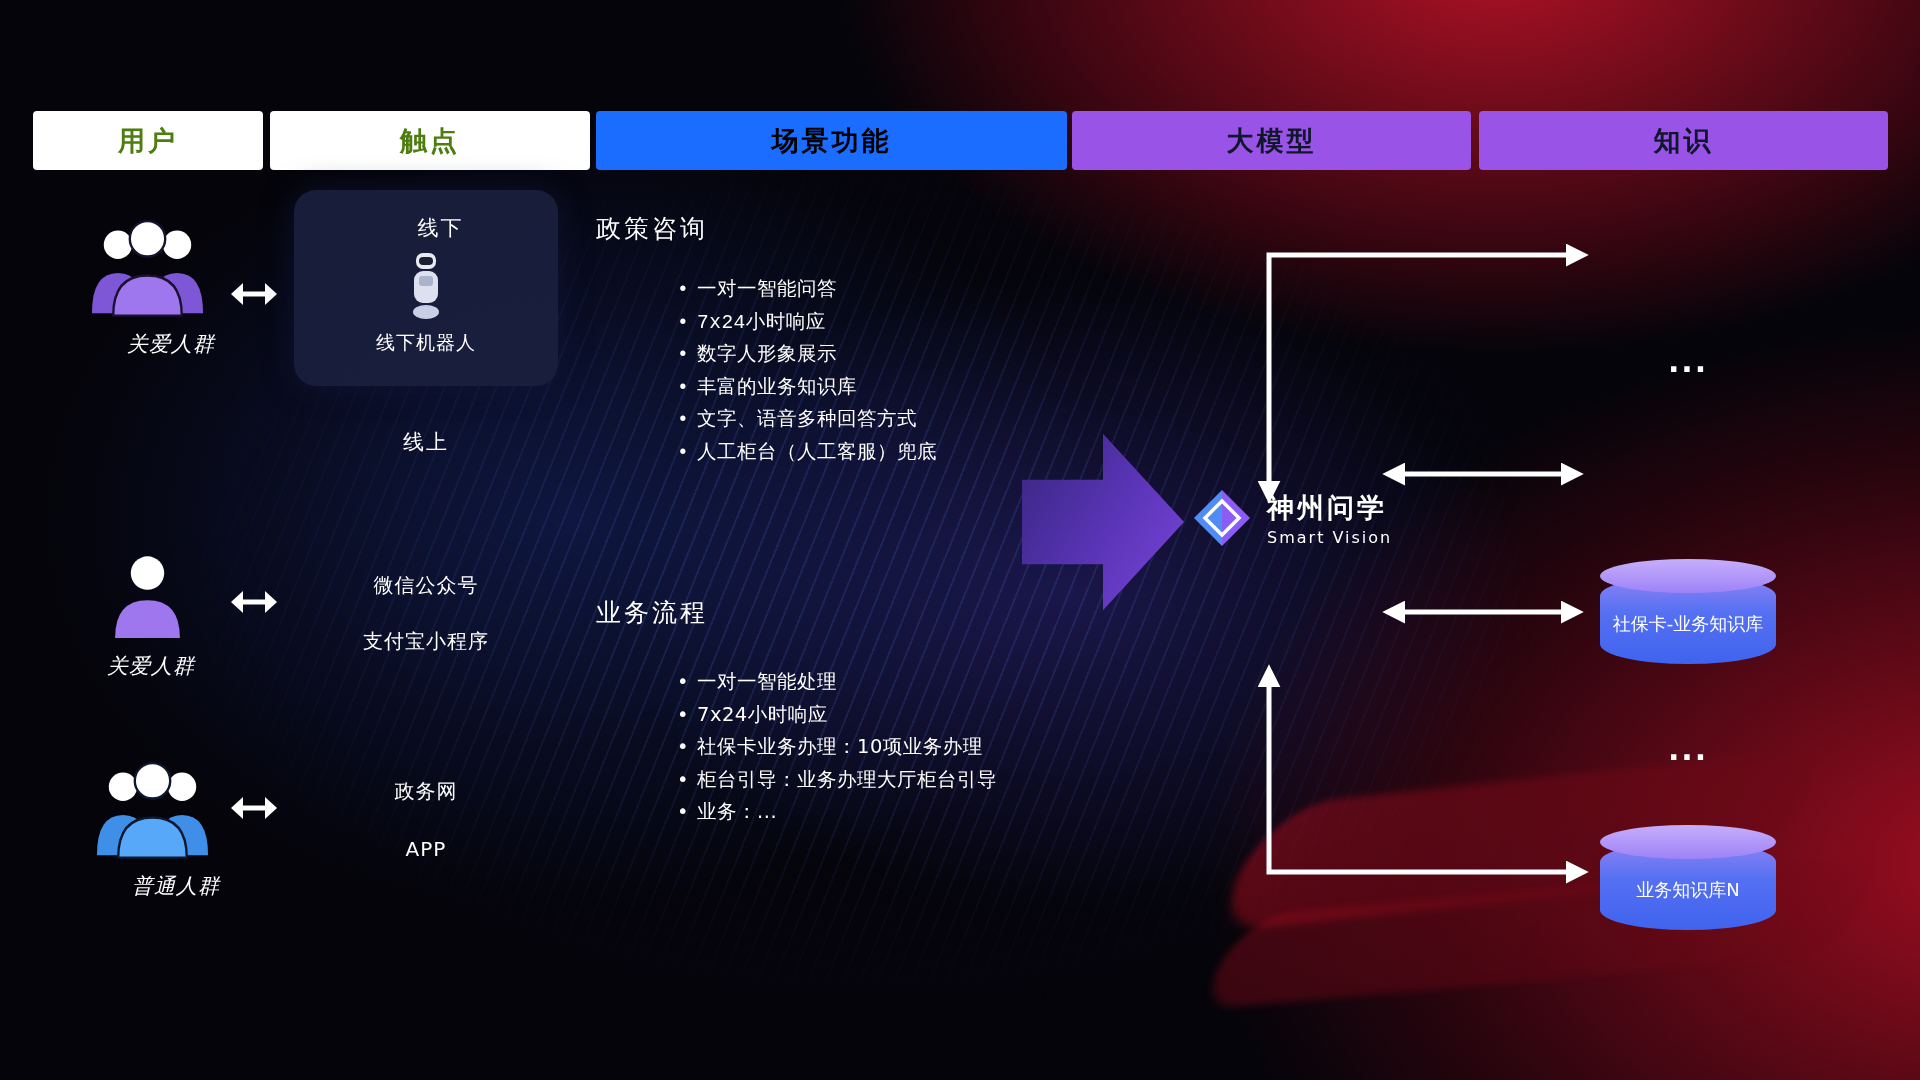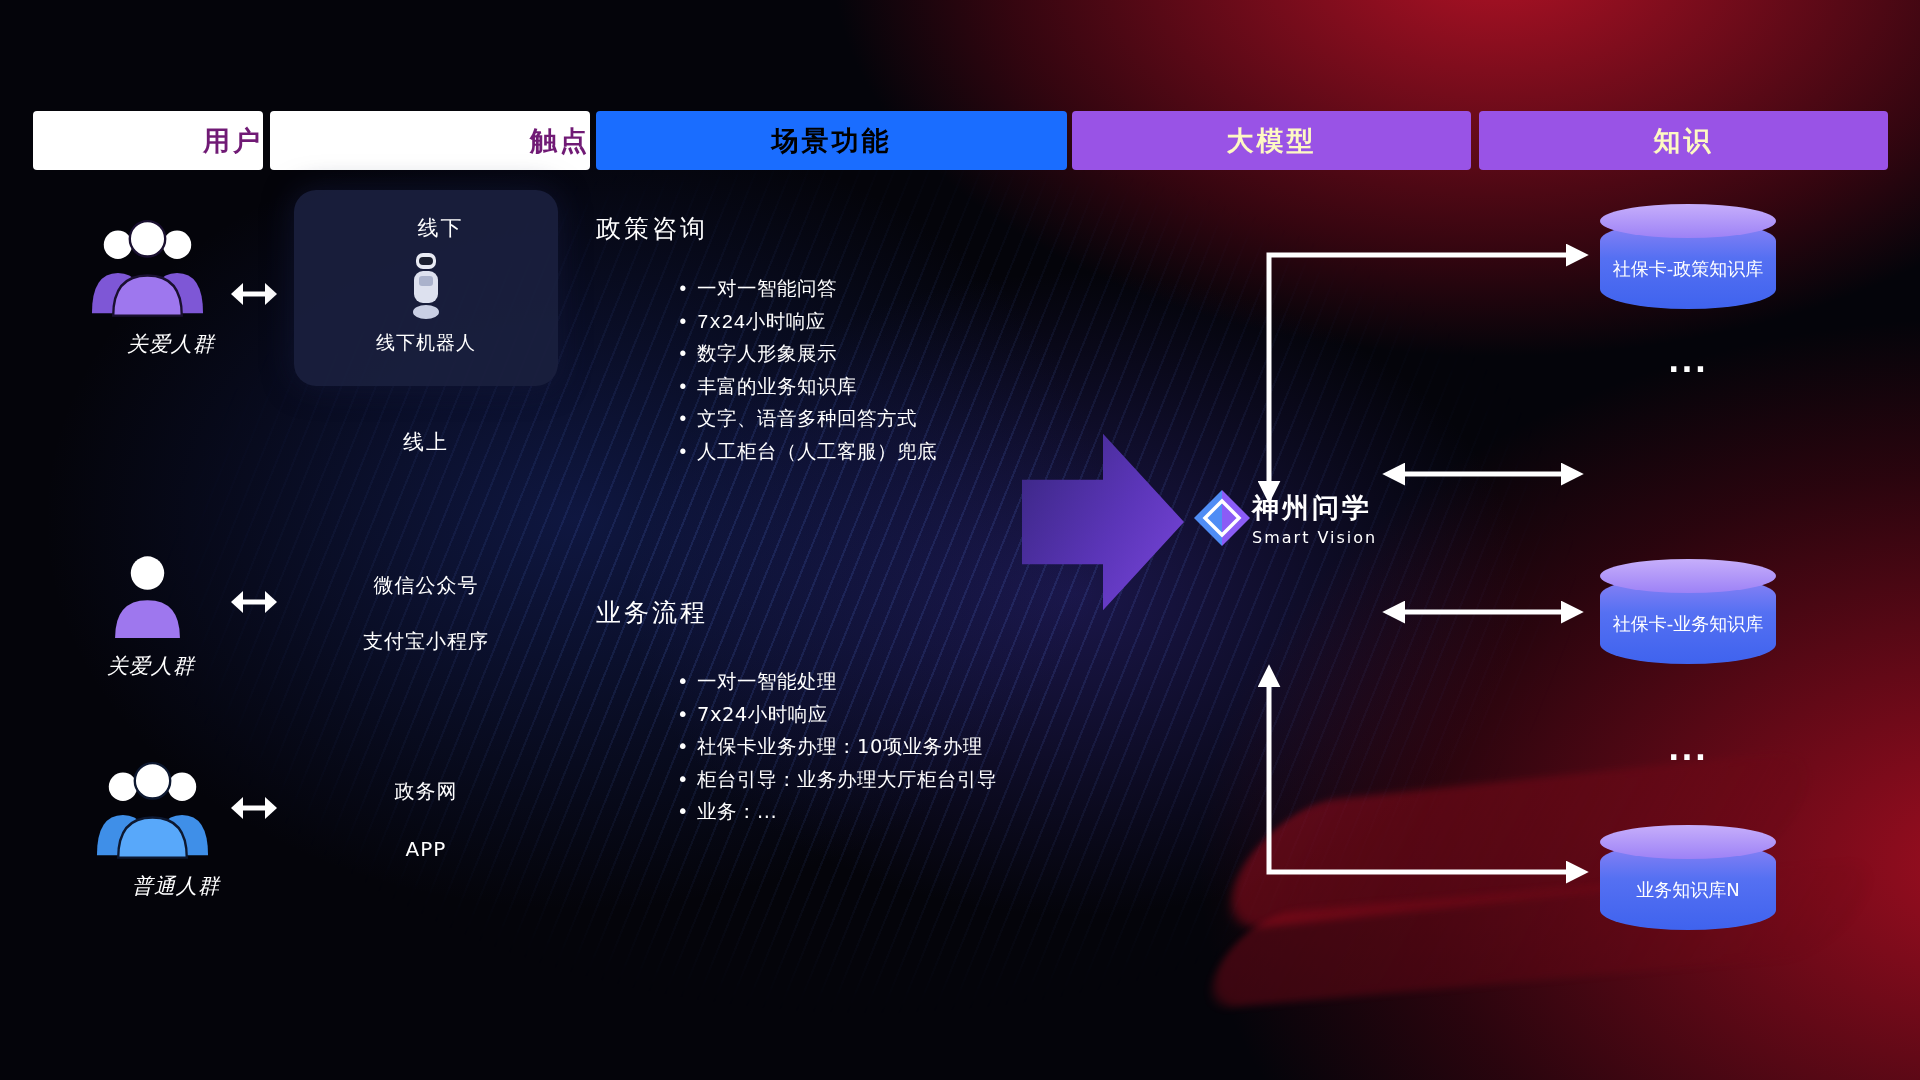--- a/index.html
+++ b/index.html
@@ -25,23 +25,23 @@
     filter:blur(4px);
   }
   .swoosh.s1 { right:120px; bottom:180px; width:560px; height:120px; transform:rotate(-6deg) skewX(-35deg); }
   .swoosh.s2 { right:60px; bottom:100px; width:640px; height:90px; transform:rotate(-5deg) skewX(-35deg); opacity:.7; }
 
   
   .hdr {
     position:absolute; top:111px; height:59px; line-height:59px; text-align:center;
     font-size:27px; font-weight:bold; letter-spacing:3px; border-radius:4px;
   }
-  .hdr-white { background:#ffffff; color:#701a75;text-align:right; }
+  .hdr-white { background:#ffffff; color:#4d7c0f; }
   .hdr-blue  { background:#1a6dff; color:#000000; }
-  .hdr-purple{ background:#9953e6; color:#fef9c3; }
+  .hdr-purple{ background:#9953e6; color:#0f172a; }
 
   
   .user { position:absolute; text-align:right;font-style:italic; }
   .user-label { margin-top:8px; font-size:21px; letter-spacing:1px; }
   .hdbl { position:absolute; }
 
   
   .tp-card {
     position:absolute; left:294px; top:190px; width:264px; height:196px;
     background:rgba(26,31,62,.92); border-radius:22px; text-align:center;
@@ -62,21 +62,21 @@
   
   .big-arrow {
     position:absolute; left:1022px; top:426px; width:162px; height:192px;
     background:linear-gradient(120deg, #37257e 0%, #5b35b8 55%, #7b47dd 100%);
     clip-path:polygon(0 28%, 50% 28%, 50% 4%, 100% 50%, 50% 96%, 50% 72%, 0 72%);
     filter:drop-shadow(0 0 26px rgba(110,70,220,.55));
   }
 
   
   .logo { position:absolute; left:1192px; top:488px; display:flex; align-items:center; }
-  .logo-text { margin-left:0; }
+  .logo-text { margin-left:15px; }
   .logo-name { font-size:27px; font-weight:bold; letter-spacing:3px; }
   .logo-sub { font-size:16px; letter-spacing:2px; margin-top:2px; }
 
   
   .db { position:absolute; left:1600px; width:176px; }
   .db-body {
     position:relative; width:176px; height:88px; border-radius:88px/20px;
     background:linear-gradient(180deg,#8d83f5 0%, #5570f2 42%, #3f63ee 100%);
   }
   .db-top {
@@ -212,26 +212,20 @@
       <marker id="ah" viewBox="0 0 10 10" refX="7.5" refY="5" markerWidth="4.6" markerHeight="4.6" orient="auto-start-reverse">
         <path d="M0 0 L10 5 L0 10 Z" fill="#ffffff"></path>
       </marker>
     </defs>
     <path d="M1269 498 L1269 255 L1583 255" fill="none" stroke="#ffffff" stroke-width="5" marker-start="url(#ah)" marker-end="url(#ah)"></path>
     <path d="M1388 474 L1578 474" fill="none" stroke="#ffffff" stroke-width="5" marker-start="url(#ah)" marker-end="url(#ah)"></path>
     <path d="M1388 612 L1578 612" fill="none" stroke="#ffffff" stroke-width="5" marker-start="url(#ah)" marker-end="url(#ah)"></path>
     <path d="M1269 670 L1269 872 L1583 872" fill="none" stroke="#ffffff" stroke-width="5" marker-start="url(#ah)" marker-end="url(#ah)"></path>
   </svg>
 
-  <div class="db" style="top:221px;">
-    <div class="db-body">
-      <div class="db-top"></div>
-      <div class="db-label">社保卡-政策知识库</div>
-    </div>
-  </div>
 
   <div class="dots" style="top:344px;">...</div>
 
 
   <div class="db" style="top:576px;">
     <div class="db-body">
       <div class="db-top"></div>
       <div class="db-label">社保卡-业务知识库</div>
     </div>
   </div>

